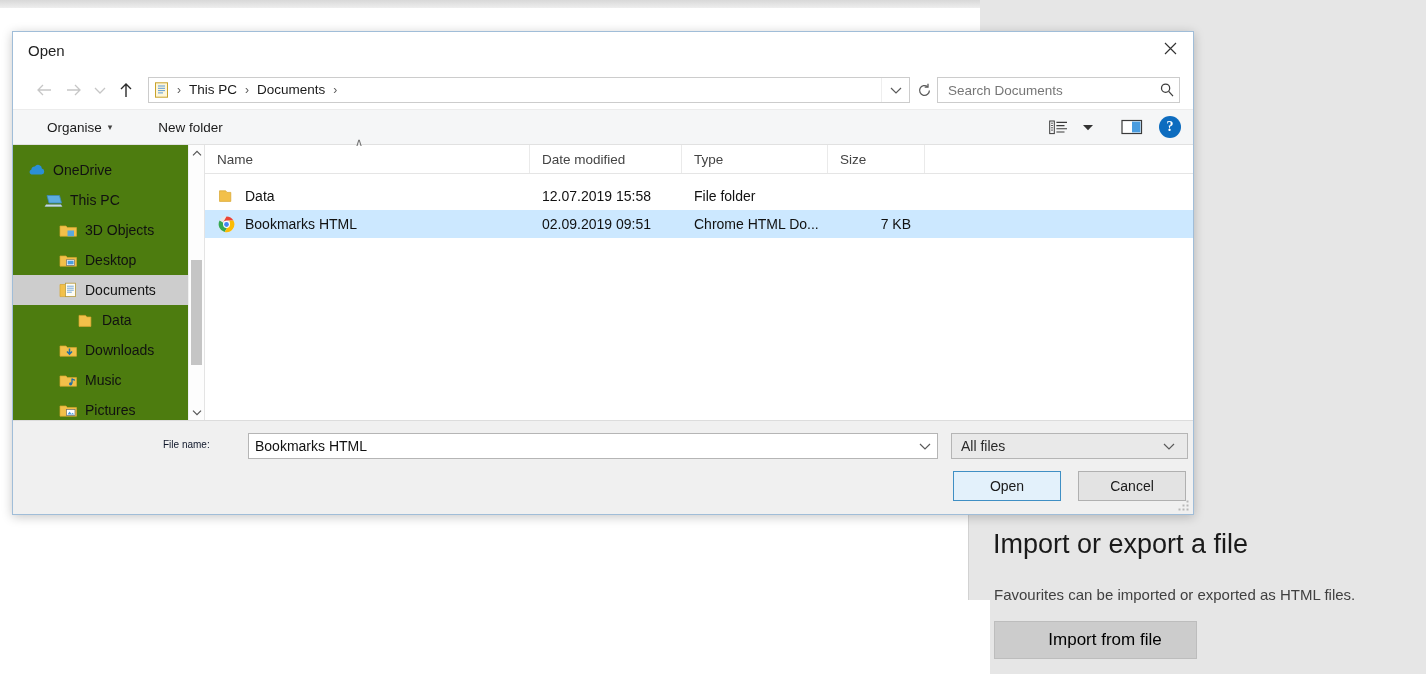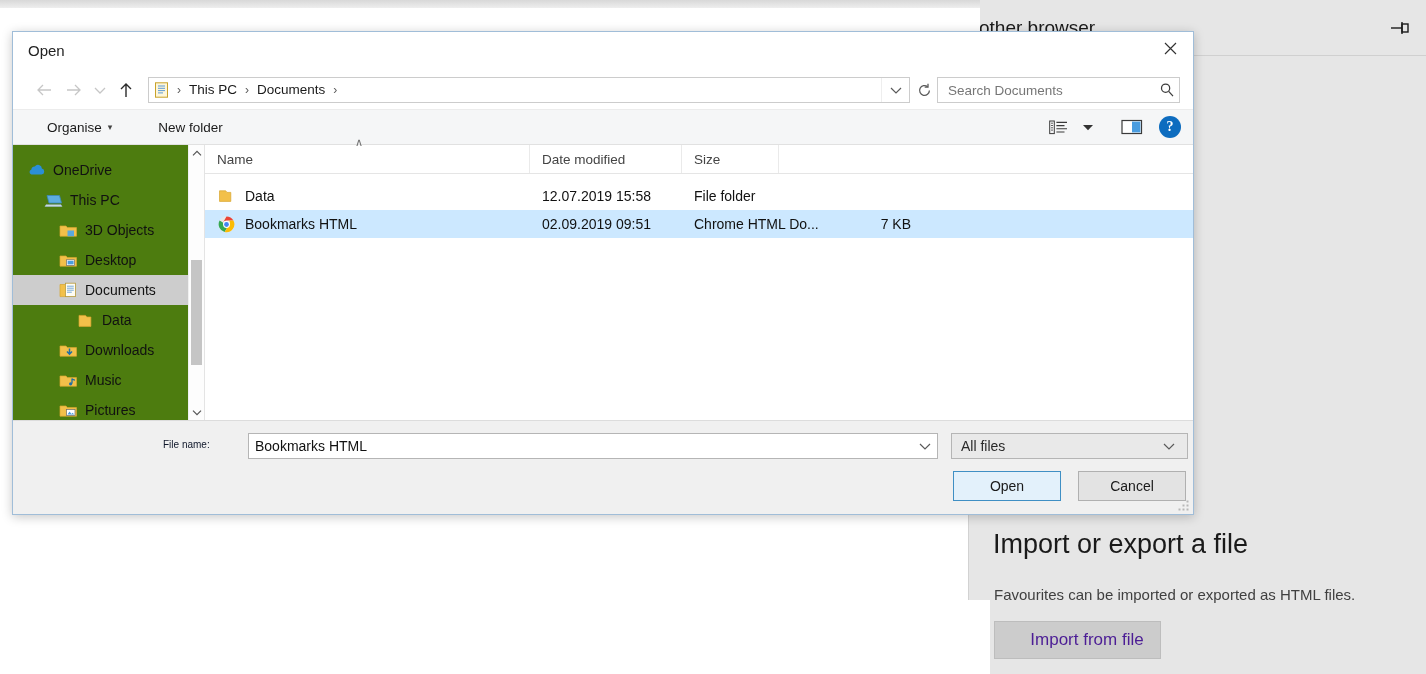--- a/index.html
+++ b/index.html
@@ -44,23 +44,23 @@
   .bg-section-title{
     position:absolute; left:24px; top:529px;
     font-size:27px; color:#1a1a1a; white-space:nowrap;
   }
   .bg-section-sub{
     position:absolute; left:25px; top:586px;
     font-size:15px; color:#404040; white-space:nowrap;
   }
   .bg-import-btn{
     position:absolute; left:25px; top:621px;
-    width:167px; height:38px;
+    width:203px; height:38px;
     background:#cccccc; border:1px solid #bdbdbd;
-    font-size:17px; color:#4c1d95;
+    font-size:17px; color:#000000;
     display:flex; align-items:center; justify-content:center;
     font-family:"Liberation Sans", sans-serif;
     cursor:pointer;
     padding-left:19px;
   }
   .bg-left-strip{
     position:absolute; left:968px; top:600px; width:22px; height:74px;
     background:#ffffff;
   }
 
@@ -279,30 +279,20 @@
     opacity:.55;
   }
 </style>
 </head>
 <body>
 
 <div id="bg-page">
 
   <div class="bg-panel">
 
-    <div class="bg-panel-header">
-      <div class="bg-panel-title">other browser</div>
-      <div class="pin-icon">
-        <svg width="22" height="18" viewBox="0 0 22 18">
-          <path d="M3 9 H14" stroke="#1a1a1a" stroke-width="1.4" fill="none"></path>
-          <path d="M14 3 V15" stroke="#1a1a1a" stroke-width="1.4" fill="none"></path>
-          <rect x="14" y="5" width="6" height="8" fill="none" stroke="#1a1a1a" stroke-width="1.4"></rect>
-        </svg>
-      </div>
-    </div>
 
     <div class="bg-body">
       <div class="bg-line bg-l1">)</div>
       <div class="bg-line bg-l2">s, browsing history and other</div>
       <div class="bg-line bg-l3">ookies, passwords, form data and</div>
       <div class="bg-line bg-l4">cookies, passwords and settings.</div>
     </div>
 
     <div class="bg-section-title">Import or export a file</div>
     <div class="bg-section-sub">Favourites can be imported or exported as HTML files.</div>
@@ -542,20 +532,23 @@
     <div class="list-pane">
 
       <div class="list-header">
         <div class="lh-cell c-name">
           <span>Name</span>
           <span class="sort-caret">∧</span>
         </div>
         <div class="lh-cell c-date">
           <span>Date modified</span>
         </div>
+        <div class="lh-cell c-type">
+          <span>Type</span>
+        </div>
         <div class="lh-cell c-size">
           <span>Size</span>
         </div>
         <div class="lh-cell c-rest"></div>
       </div>
 
       <div style="padding-top:8px">
 
         <div class="row">
           <div class="cell c-name">

